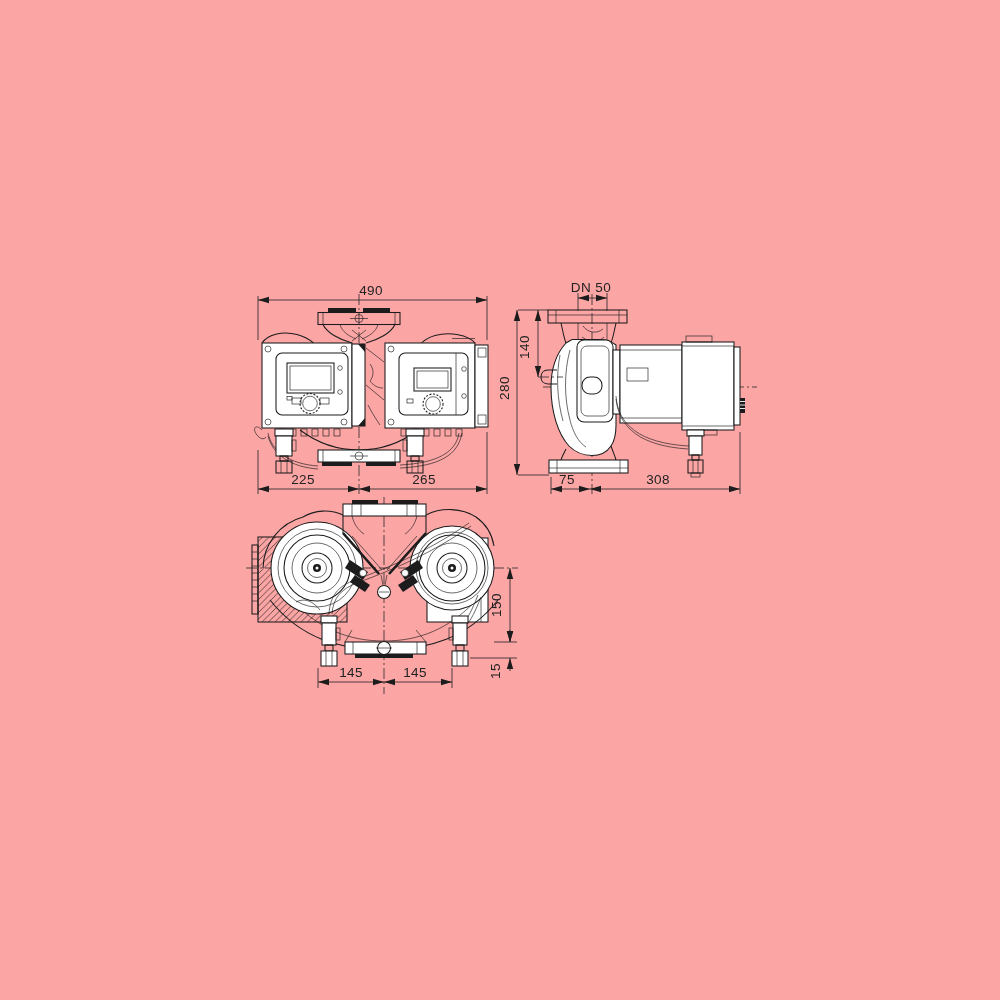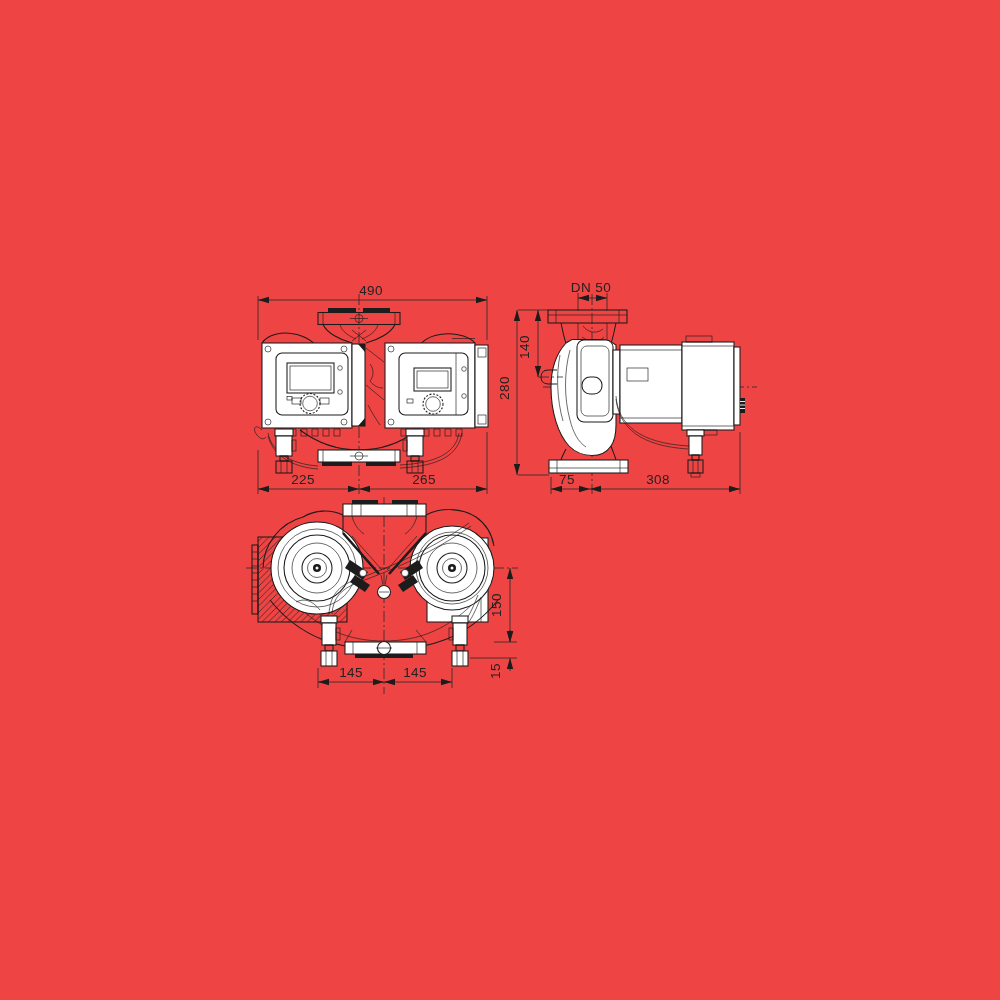--- a/index.html
+++ b/index.html
@@ -1,16 +1,16 @@
 <!DOCTYPE html>
 <html><head>
 <meta charset="utf-8">
 <style>
   html,body{margin:0;padding:0;background:#ffffff;}
-  .stage{position:relative;width:1000px;height:1000px;background:#ef4444;overflow:hidden;
+  .stage{position:relative;width:1000px;height:1000px;background:#fca5a5;overflow:hidden;
          font-family:"Liberation Sans",sans-serif;}
   svg{position:absolute;left:0;top:0;}
   svg *{vector-effect:none;}
   .ln{stroke:#1c1c1c;fill:none;stroke-width:1.05;}
   .t{stroke:#1c1c1c;fill:none;stroke-width:.65;}
   .k{stroke:#1c1c1c;fill:none;stroke-width:2.6;}
   .dim{stroke:#2a2a2a;fill:none;stroke-width:.85;}
   .cl{stroke:#2a2a2a;fill:none;stroke-width:.8;stroke-dasharray:11 3 2 3;}
   text{font-family:"Liberation Sans",sans-serif;font-size:13.5px;fill:#222;
        stroke:none;letter-spacing:.4px;}

